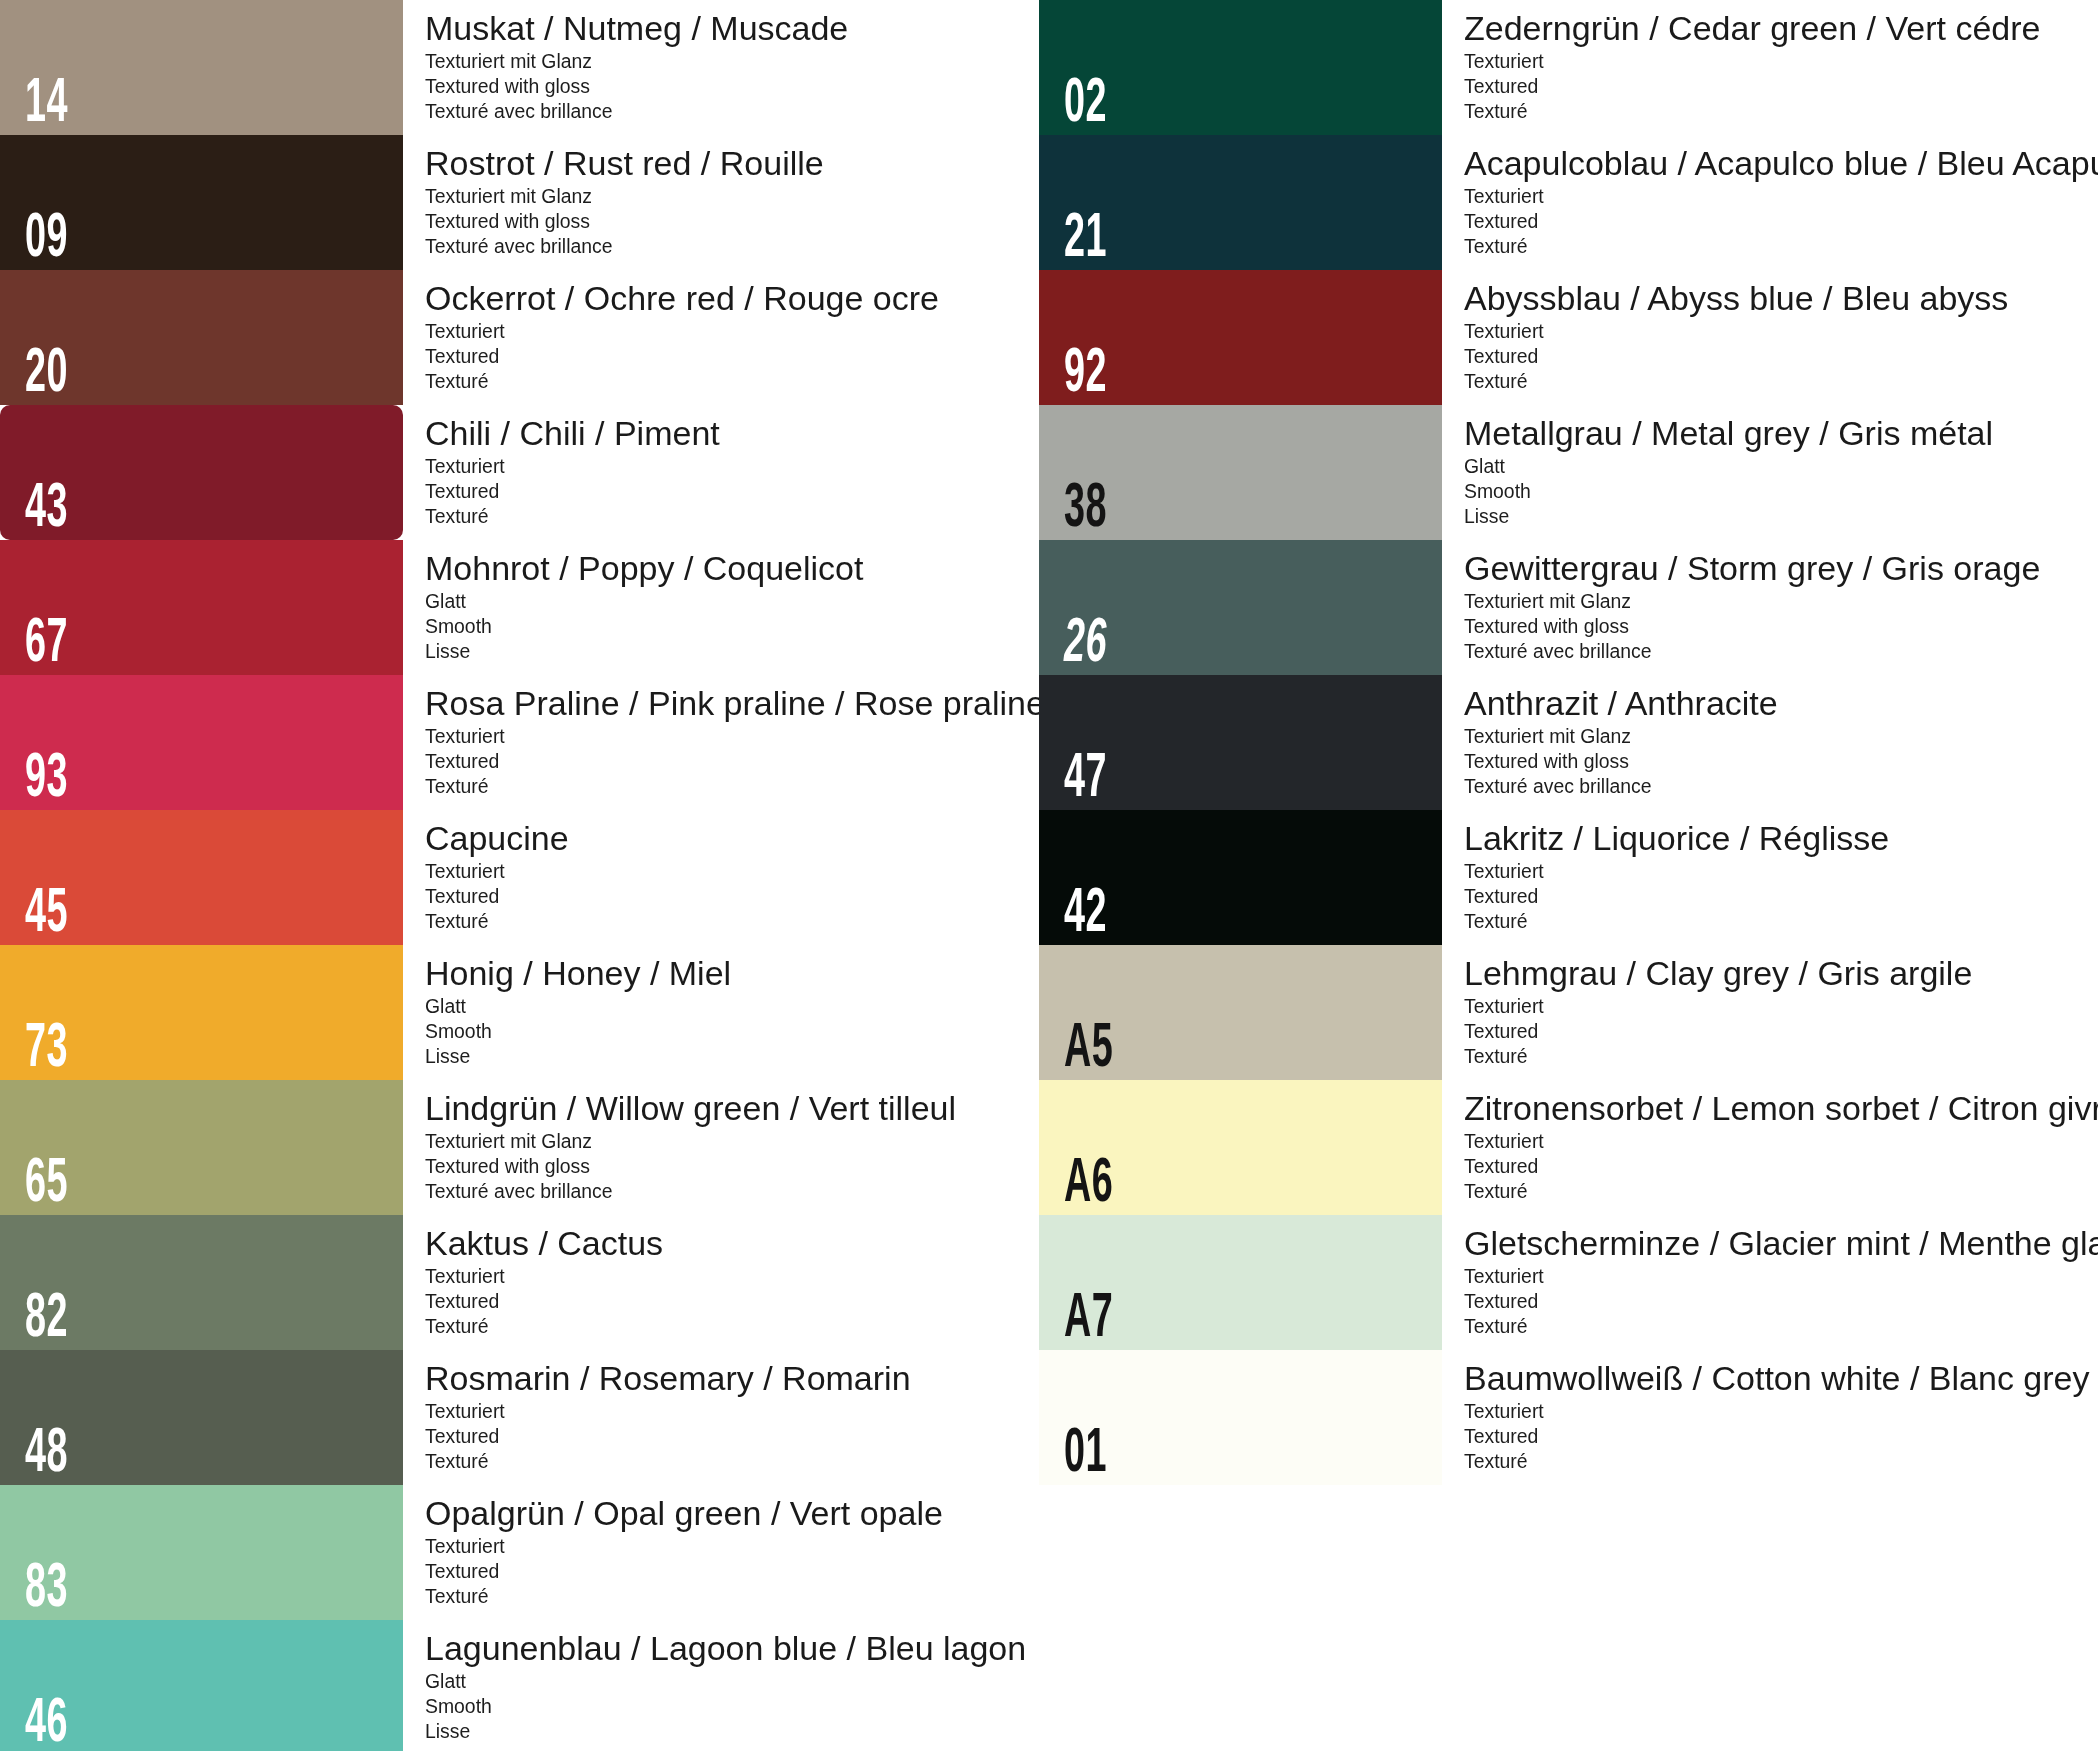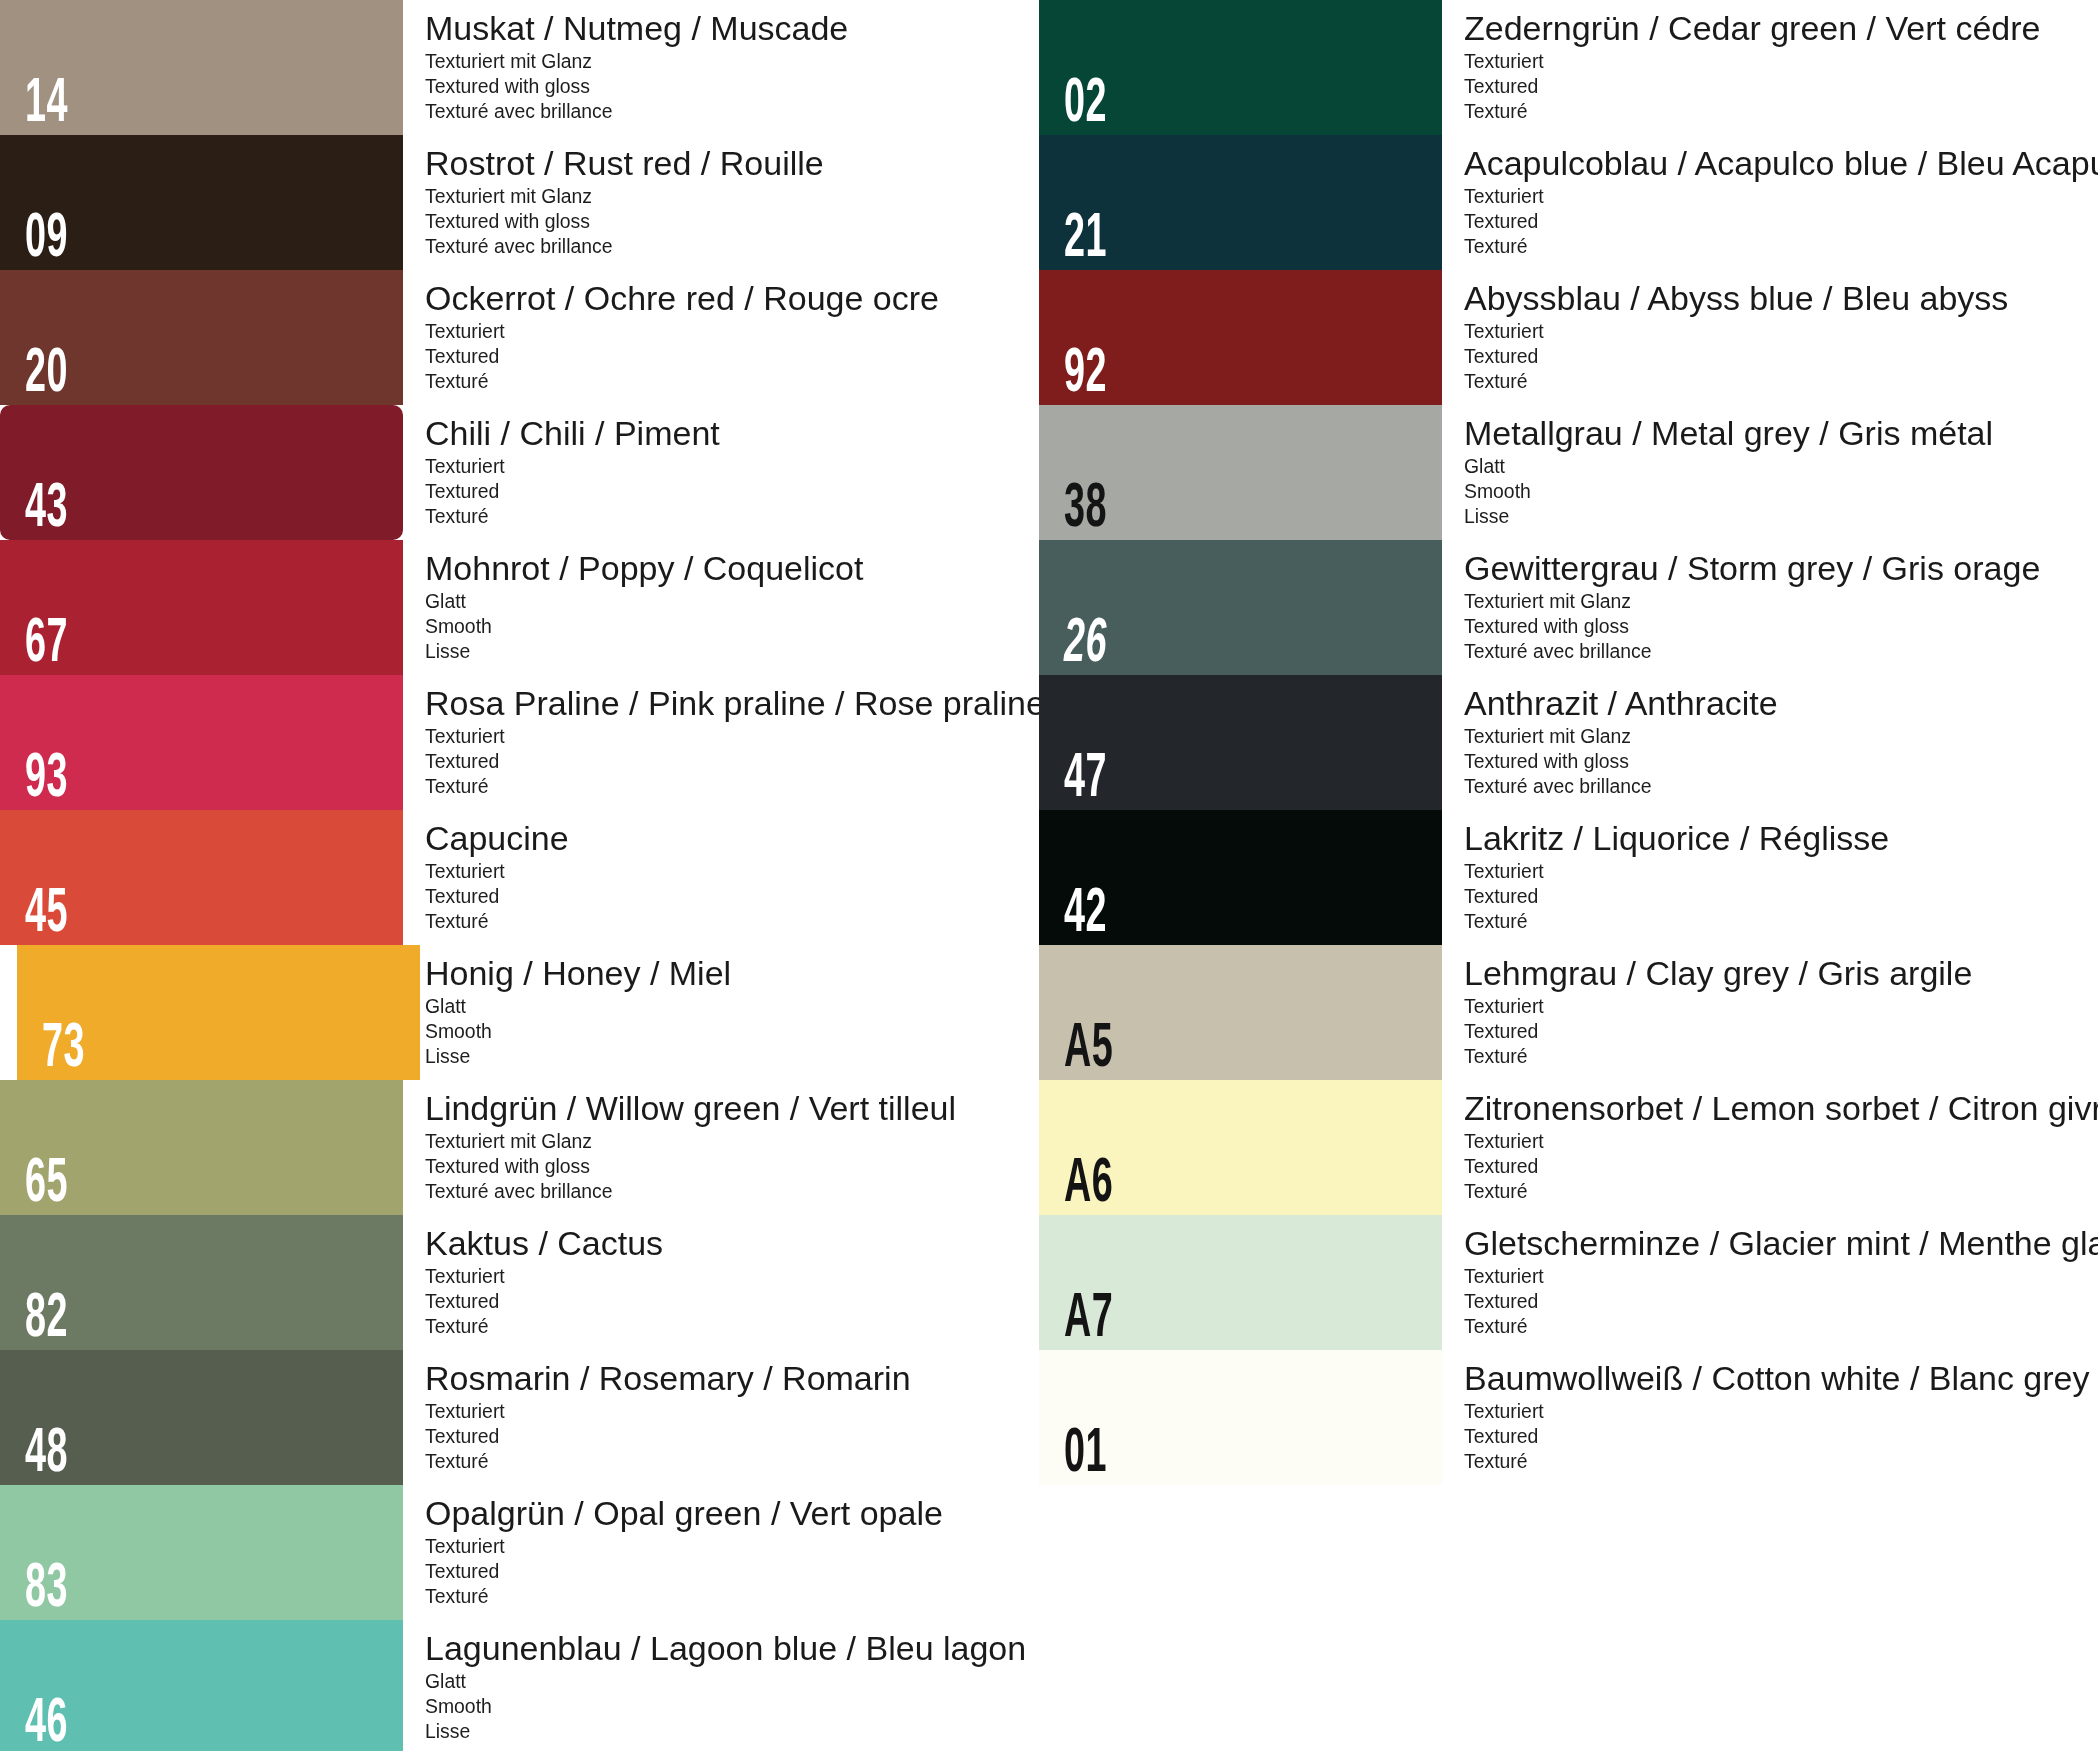--- a/index.html
+++ b/index.html
@@ -147,21 +147,21 @@
     </div>
     <div class="info">
       <div class="title">Capucine</div>
       <div class="finish">Texturiert</div>
       <div class="finish">Textured</div>
       <div class="finish">Texturé</div>
     </div>
   </div>
 
   <div class="row">
-    <div class="swatch" style="background: rgb(240, 171, 43); margin-left: 17px;">
+    <div class="swatch" style="background: rgb(240, 171, 43);">
       <span class="code" style="color: rgb(255, 255, 255);">73</span>
     </div>
     <div class="info">
       <div class="title">Honig / Honey / Miel</div>
       <div class="finish">Glatt</div>
       <div class="finish">Smooth</div>
       <div class="finish">Lisse</div>
     </div>
   </div>
 

